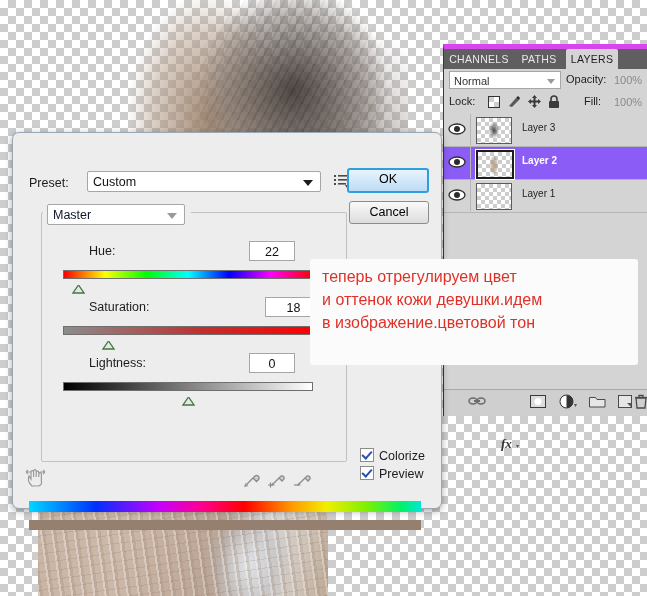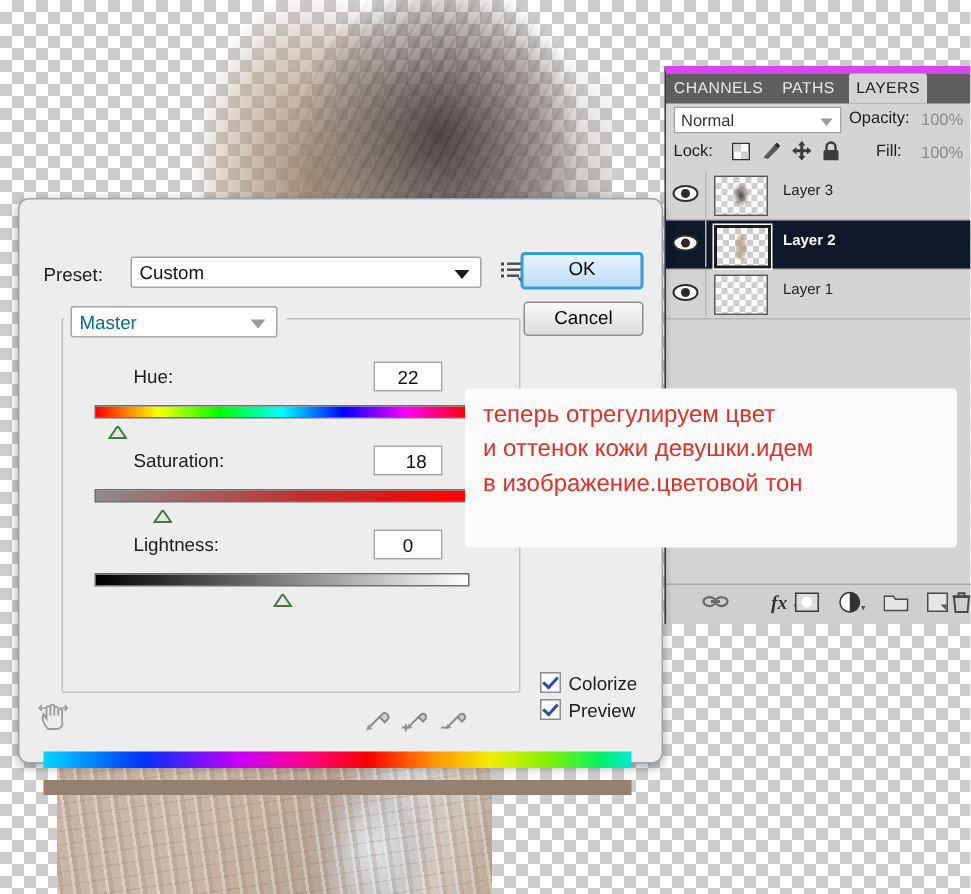--- a/index.html
+++ b/index.html
@@ -103,21 +103,21 @@
   }
 
   
   #groupbox{
     position:absolute;left:28px;top:52px;width:304px;height:248px;
     border:1px solid #c2c2c2;border-radius:2px;
   }
   #channel-select{
     position:absolute;left:34px;top:44px;width:138px;height:21px;
     background:#fff;border:1px solid #a6a6a6;border-radius:2px;
-    font-size:12.5px;color:#0369a1;line-height:21px;padding-left:5px;
+    font-size:12.5px;color:#0f172a;line-height:21px;padding-left:5px;
     box-sizing:border-box;cursor:pointer;z-index:2;
   }
   #channel-caret{position:absolute;right:7px;top:8px;width:0;height:0;
     border-left:5px solid transparent;border-right:5px solid transparent;border-top:6px solid #9a9a9a;}
   #gb-mask{position:absolute;left:30px;top:44px;width:148px;height:21px;background:#ededed;z-index:1;}
 
   .slider-block{position:absolute;left:0;width:100%;}
   .sl-label{position:absolute;font-size:12.5px;color:#1c1c1c;}
   .sl-value{
     position:absolute;width:46px;height:20px;background:#fff;border:1px solid #a6a6a6;
@@ -185,39 +185,39 @@
   #lock-image{left:64px;}
   #lock-position{left:84px;}
   #lock-all{left:104px;}
   #fill-label{position:absolute;left:140px;top:4px;font-size:11px;color:#1d1d1d;}
   #fill-value{position:absolute;left:170px;top:3px;width:30px;height:16px;
     font-size:11px;color:#8a8a8a;line-height:16px;text-align:right;padding-right:3px;
     box-sizing:border-box;cursor:text;}
 
   #layer-list{position:absolute;left:0;top:65px;width:100%;}
   .layer-row{position:relative;height:32px;border-bottom:1px solid #b5b5b5;cursor:pointer;}
-  .layer-row.selected{background:#0f172a;padding-left:24px;}
+  .layer-row.selected{background:#8b5cf6;padding-left:24px;}
   .eye-cell{position:absolute;left:0;top:0;width:26px;height:31px;border-right:1px solid #b5b5b5;}
   .eye-cell svg{position:absolute;left:4px;top:8px;}
   .thumb{position:absolute;left:32px;top:3px;width:34px;height:25px;
     border:1px solid #5a5a5a;background-color:#fff;
     background-image:
       linear-gradient(45deg,#cdcdcd 25%,transparent 25%,transparent 75%,#cdcdcd 75%),
       linear-gradient(45deg,#cdcdcd 25%,transparent 25%,transparent 75%,#cdcdcd 75%);
     background-size:8px 8px;background-position:0 0,4px 4px;overflow:hidden;}
   .layer-row.selected .thumb{border:2px solid #1c1c1c;outline:1px solid #fff;}
   .thumb-art{position:absolute;inset:0;}
   .layer-name{position:absolute;left:78px;top:8px;font-size:10px;color:#1d1d1d;}
   .layer-row.selected .layer-name{color:#fff;font-weight:bold;}
 
   #panel-footer{position:absolute;left:0;bottom:0;width:100%;height:26px;
     background:#cfcfcf;border-top:1px solid #a8a8a8;}
   .fbtn{position:absolute;top:4px;cursor:pointer;}
   #fb-link{left:24px;}
-  #fb-fx{left:70px;}
+  #fb-fx{left:57px;margin-top:42px;}
   #fb-mask{left:86px;}
   #fb-adj{left:115px;}
   #fb-group{left:145px;}
   #fb-new{left:174px;}
   #fb-trash{left:190px;}
 
   
   #annotation{
     position:absolute;left:310px;top:259px;width:328px;height:106px;
     background:#fbfbfb;border-radius:3px;
@@ -412,21 +412,21 @@
       <div class="sl-track" id="hue-track" style="top:110px;"></div>
       <span class="sl-thumb" style="left:59px;top:120px;">
         <svg width="13" height="9">
             <path d="M6.5 0 L12 8 H1 Z" fill="#e6e6e6" stroke="#3f7a3f" stroke-width="1.3"></path>
           </svg>
       </span>
     </div>
 
     <div class="slider-block">
       <div class="sl-label" style="left:76px;top:140px;">Saturation:</div>
-      <div class="sl-value" style="left:236px;top:137px;padding-left:11px;">18</div>
+      <div class="sl-value" style="left:252px;top:137px;padding-left:11px;">18</div>
       <div class="sl-track" id="sat-track" style="top:166px;"></div>
       <span class="sl-thumb" style="left:89px;top:176px;">
         <svg width="13" height="9">
             <path d="M6.5 0 L12 8 H1 Z" fill="#e6e6e6" stroke="#3f7a3f" stroke-width="1.3"></path>
           </svg>
       </span>
     </div>
 
     <div class="slider-block">
       <div class="sl-label" style="left:76px;top:196px;">Lightness:</div>

